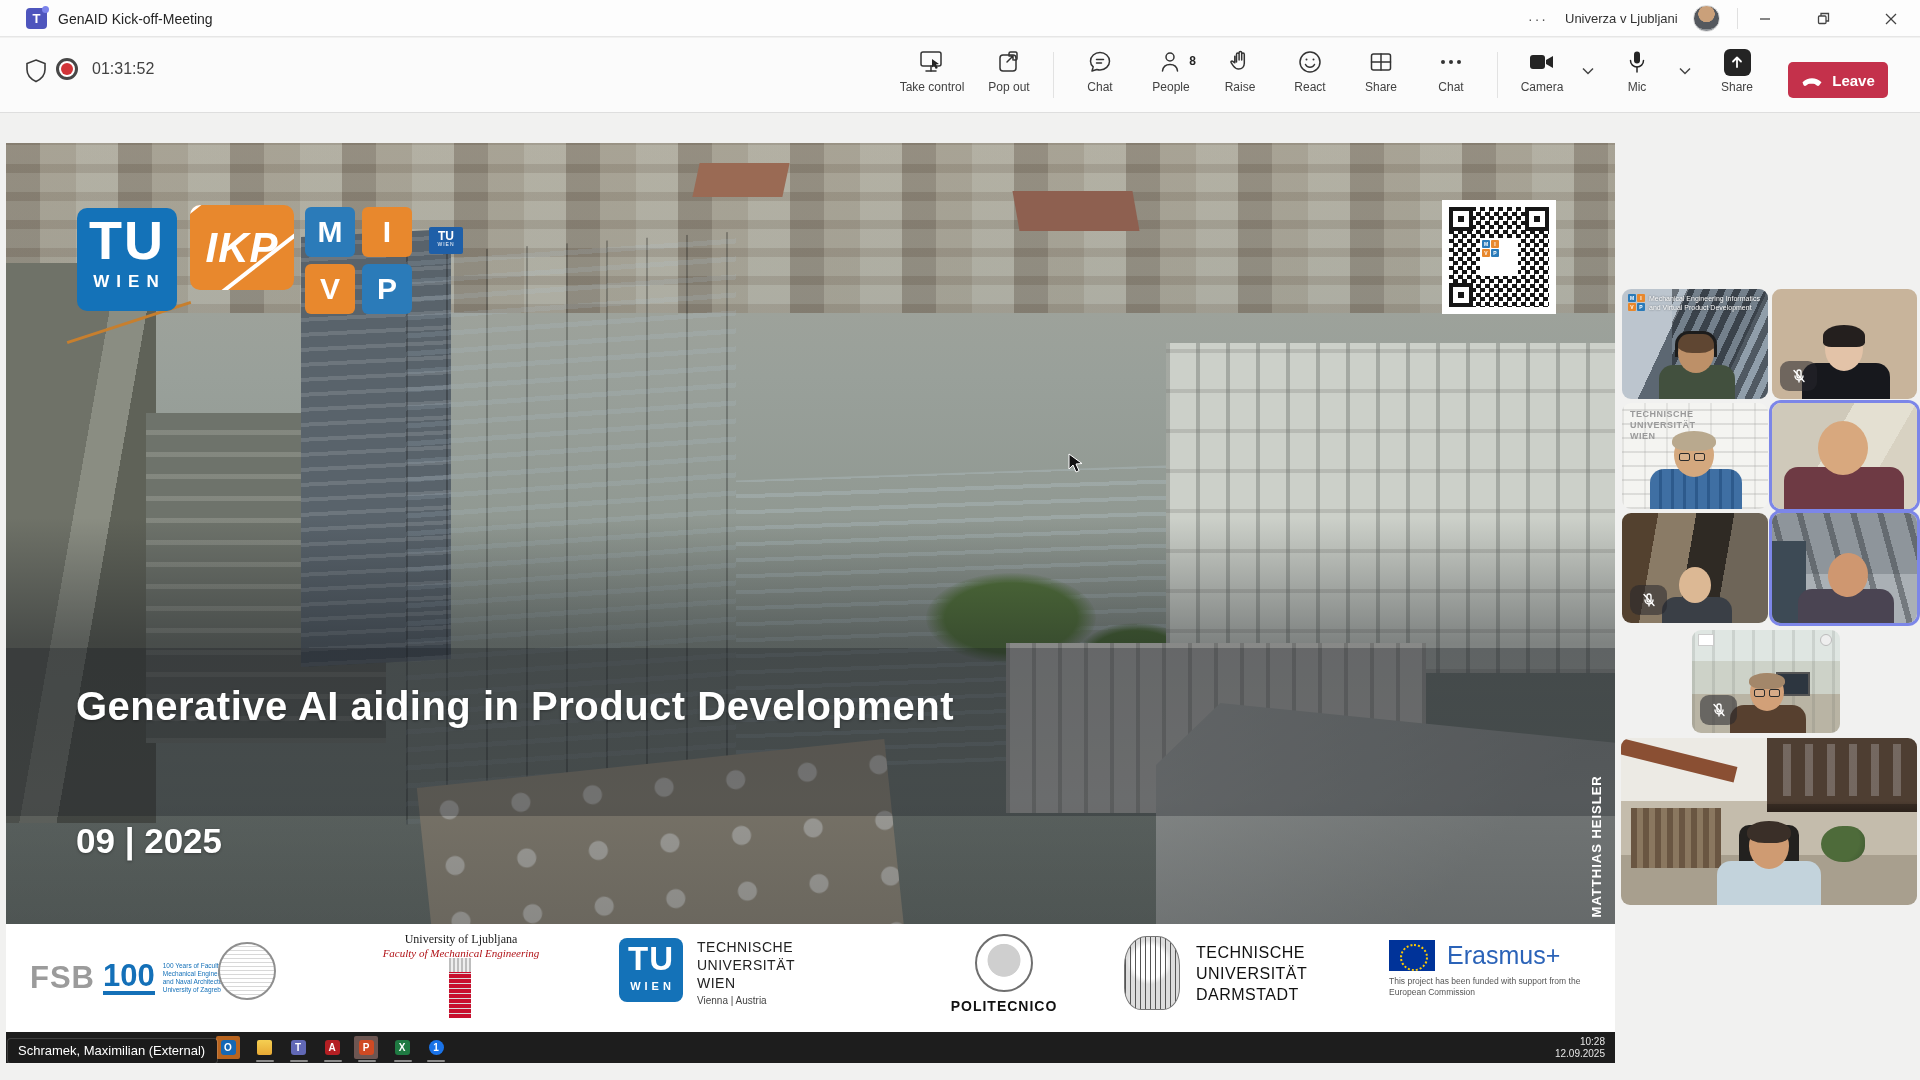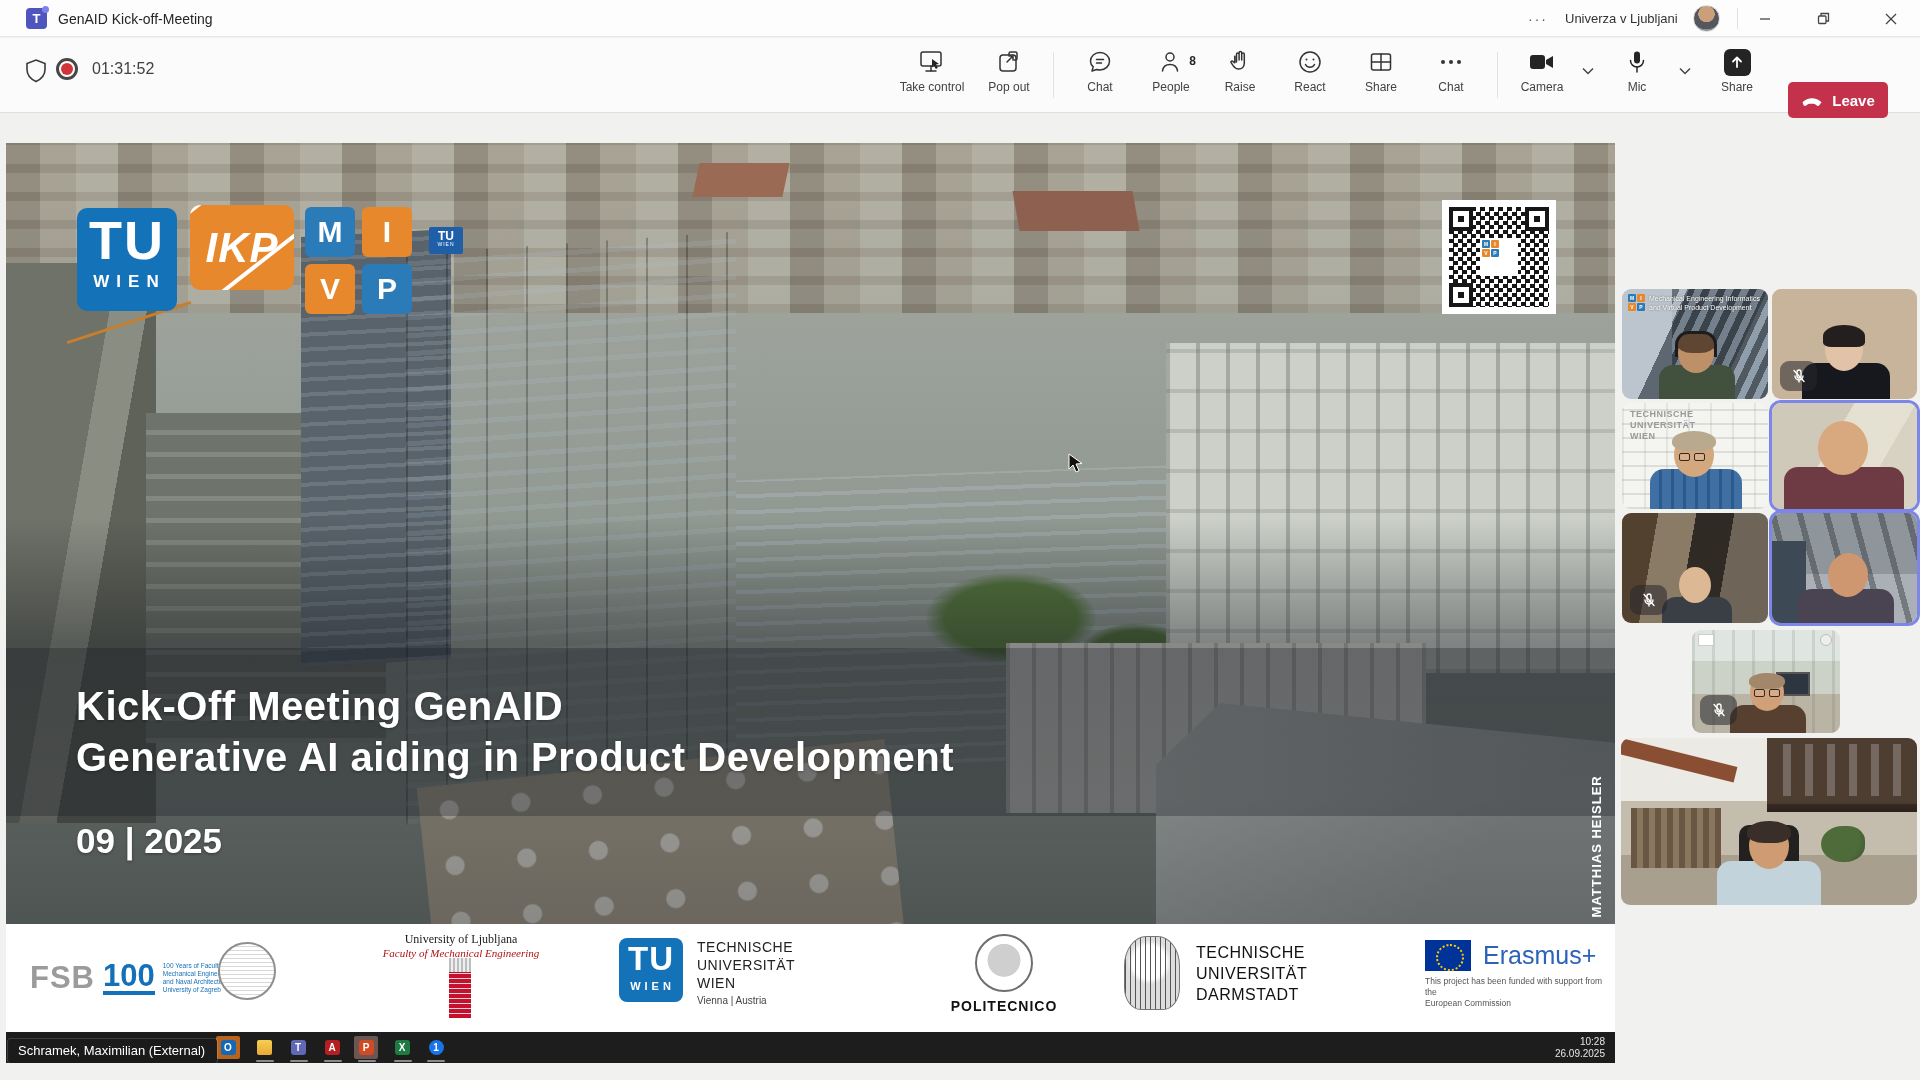--- a/index.html
+++ b/index.html
@@ -28,21 +28,21 @@
   .tbtn .ic { height:28px; display:flex; align-items:center; justify-content:center; }
   .tbtn .lb { font-size:12px; color:#424242; white-space:nowrap; }
   .tbtn svg { stroke:#333; stroke-width:1.5; fill:none; stroke-linecap:round; stroke-linejoin:round; }
   .badge8 { position:absolute; top:6px; right:18px; font-size:12px; font-weight:bold; color:#242424; }
   .tdiv { position:absolute; top:14px; width:1px; height:46px; background:#e2e2e2; }
   .dots3 { display:flex; gap:4px; }
   .dots3 i { width:4px; height:4px; border-radius:50%; background:#333; }
   .chev { position:absolute; top:22px; width:22px; height:22px; display:flex; align-items:center; justify-content:center; cursor:pointer; }
   .chev svg { stroke:#444; stroke-width:1.5; fill:none; }
   .sharebox { width:27px; height:27px; border-radius:6px; background:#242424; display:flex; align-items:center; justify-content:center; }
-  .leave { position:absolute; left:1788px; top:24px; width:100px; height:36px; background:#c4314b; border-radius:5px; display:flex; align-items:center; justify-content:center; gap:9px; cursor:pointer;margin-top:20px; }
+  .leave { position:absolute; left:1788px; top:24px; width:100px; height:36px; background:#c4314b; border-radius:5px; display:flex; align-items:center; justify-content:center; gap:9px; cursor:pointer; }
   .leave span { color:#fff; font-size:15px; font-weight:bold; }
 
   
   .shared { position:absolute; left:6px; top:143px; width:1609px; height:920px; background:#fff; }
   .photo { position:absolute; left:0; top:0; width:1609px; height:781px; overflow:hidden; background:linear-gradient(180deg,#a8a79c 0%,#99a09a 30%,#8b948d 60%,#7e877f 100%); }
   .photo > div { position:absolute; }
   .city-top { left:0; top:0; width:1609px; height:170px;
     background-image:repeating-linear-gradient(90deg, rgba(125,112,96,.45) 0 34px, rgba(168,158,140,.45) 34px 70px, rgba(196,190,174,.4) 70px 112px),
                      repeating-linear-gradient(0deg, rgba(92,82,70,.35) 0 9px, transparent 9px 28px); }
   .roof-red1 { left:690px; top:20px; width:90px; height:34px; background:#9a6a54; transform:skewX(-12deg); }
@@ -121,21 +121,21 @@
   .tuw-text .n { font-size:14px; color:#222; line-height:18px; letter-spacing:.5px; }
   .tuw-text .s { font-size:10px; color:#444; margin-top:3px; }
   .poli { position:absolute; left:938px; top:10px; width:120px; text-align:center; }
   .poli .seal2 { width:58px; height:58px; margin:0 auto; border-radius:50%; border:2px solid #6f6f6f; background:radial-gradient(circle at 50% 45%, #cfcfcf 0 40%, #fff 42%); }
   .poli .nm { margin-top:6px; font-size:14px; font-weight:bold; color:#111; letter-spacing:1px; }
   .dar { position:absolute; left:1118px; top:12px; display:flex; gap:16px; align-items:center; }
   .athena { width:56px; height:74px; background:
       repeating-linear-gradient(90deg, #555 0 1px, transparent 1px 5px),
       radial-gradient(circle at 45% 35%, #fff 0 30%, #ddd 40%); border-radius:40% 40% 30% 30%; border:1px solid #777; }
   .dar .nm { font-size:16px; color:#111; line-height:21px; letter-spacing:.5px; }
-  .era { position:absolute; left:1383px; top:16px;margin-left:36px; }
+  .era { position:absolute; left:1383px; top:16px; }
   .era-top { display:flex; align-items:center; gap:12px; }
   .eu { width:46px; height:31px; background:#003399; position:relative; }
   .eu::after { content:""; position:absolute; left:11px; top:4px; width:24px; height:23px; border-radius:50%; border:2px dotted #ffcc00; }
   .era-name { color:#2b63b8; font-size:25px; }
   .era-cap { margin-top:5px; font-size:8.5px; color:#555; line-height:11px; }
 
   
   .ptaskbar { position:absolute; left:0; top:889px; width:1609px; height:31px; background:#1d1d1d; }
   .tk { position:absolute; top:4px; width:24px; height:23px; display:flex; align-items:center; justify-content:center; border-radius:2px; }
   .tk .sq { width:15px; height:15px; border-radius:3px; display:flex; align-items:center; justify-content:center; color:#fff; font-size:10px; font-weight:bold; }
@@ -382,21 +382,20 @@
         <div class="finder" style="left:7px;bottom:7px;"></div>
         <div class="qr-center mivp-mini">
           <i class="b">M</i>
             <i class="o">I</i>
           <i class="o">V</i>
             <i class="b">P</i>
         </div>
       </div>
 
       <div class="slide-title">
-        <div>Kick-Off Meeting GenAID</div>
         <div>Generative AI aiding in Product Development</div>
       </div>
       <div class="slide-date">09 | 2025</div>
       <div class="credit">© MATTHIAS HEISLER</div>
 
       <div class="cursor-arrow">
         <svg width="16" height="20">
             <path d="M1 1l0 15 4-4 3 7 3-1.4-3-6.6 6-.5z" fill="#111" stroke="#fff" stroke-width="1"></path>
           </svg>
       </div>
@@ -507,21 +506,21 @@
           <span class="sq" style="background:#1a73e8;border-radius:50%;">1</span>
         </div>
       <div class="runline" style="left:250px;"></div>
       <div class="runline" style="left:284px;"></div>
       <div class="runline" style="left:318px;"></div>
       <div class="runline" style="left:352px;"></div>
       <div class="runline" style="left:388px;"></div>
       <div class="runline" style="left:421px;"></div>
       <div class="tk-time">
         <div>10:28</div>
-        <div>26.09.2025</div>
+        <div>12.09.2025</div>
       </div>
     </div>
   </div>
 
   <div class="nametag">Schramek, Maximilian (External)</div>
 
   <div class="tile" style="left:1622px;top:289px;width:146px;height:110px;background:linear-gradient(115deg,#bcc5ce 0 34%,#5c6772 34% 74%,#8795a1 74%);">
     <div style="position:absolute;left:50px;top:0;width:96px;height:110px;background:repeating-linear-gradient(115deg,rgba(25,30,36,.5) 0 7px,rgba(160,175,188,.35) 7px 14px);"></div>
     <div class="person" style="--skin:#bd9068;--hair:#5f4632;--shirt:#42503e;">
       <div class="torso" style="left:37px;bottom:0;width:76px;height:34px;"></div>

